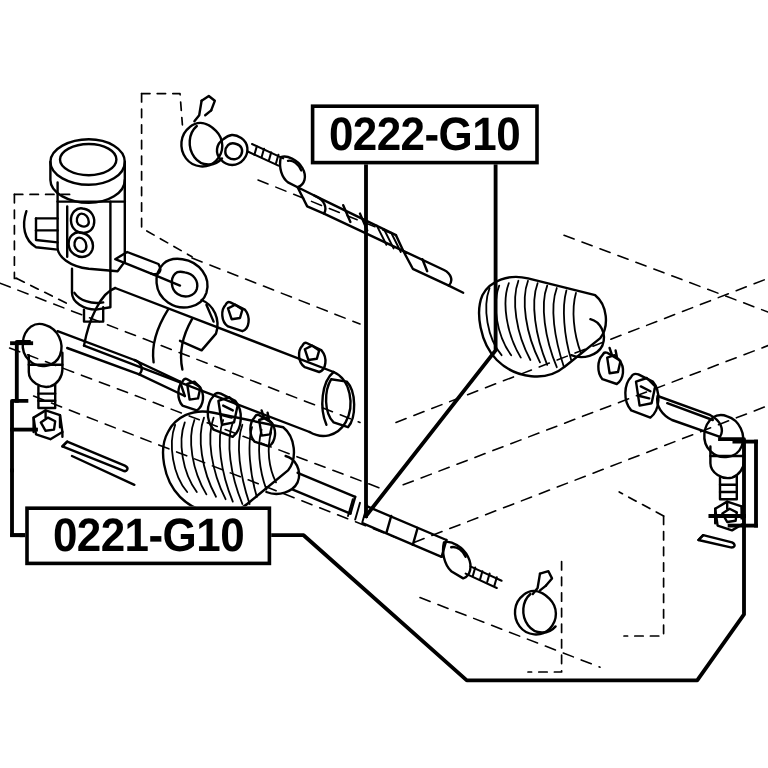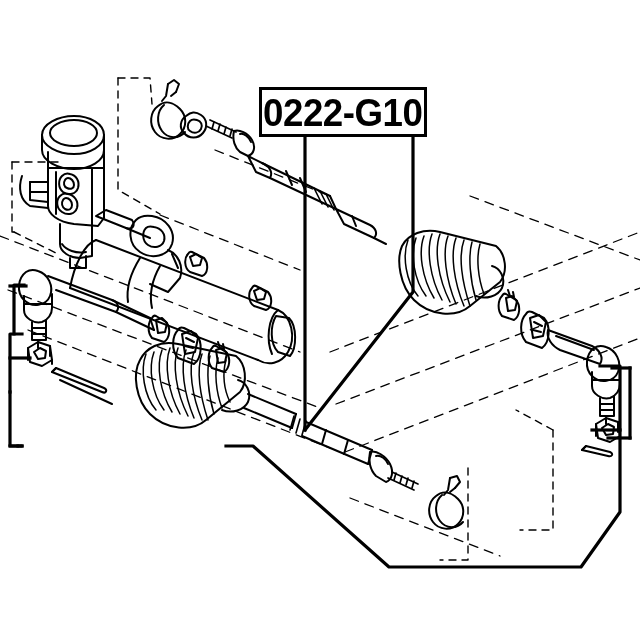--- a/index.html
+++ b/index.html
@@ -40,21 +40,21 @@
     font-weight: bold;
     color: #000000;
     letter-spacing: -0.5px;
     line-height: 1;
     white-space: nowrap;
     transform: scaleX(0.94);
   }
   #label-0222 {
     left: 259px;
     top: 87px;
-    width: 168px;
+    width: 190px;
     height: 50px;
   }
   #label-0222 .label-text { font-size: 39px; }
   #label-0221 {
     left: 21px;
     top: 422px;
     width: 205px;
     height: 49px;
   }
   #label-0221 .label-text { font-size: 39px; }
@@ -424,14 +424,17 @@
         <path d="M630,368 L630,438"></path>
       </g>
 
     </g>
   </svg>
 
   <div class="label-box" id="label-0222">
     <span class="label-text">0222-G10</span>
   </div>
 
+  <div class="label-box" id="label-0221">
+    <span class="label-text">0221-G10</span>
+  </div>
 
 </div>
 
 </body></html>

